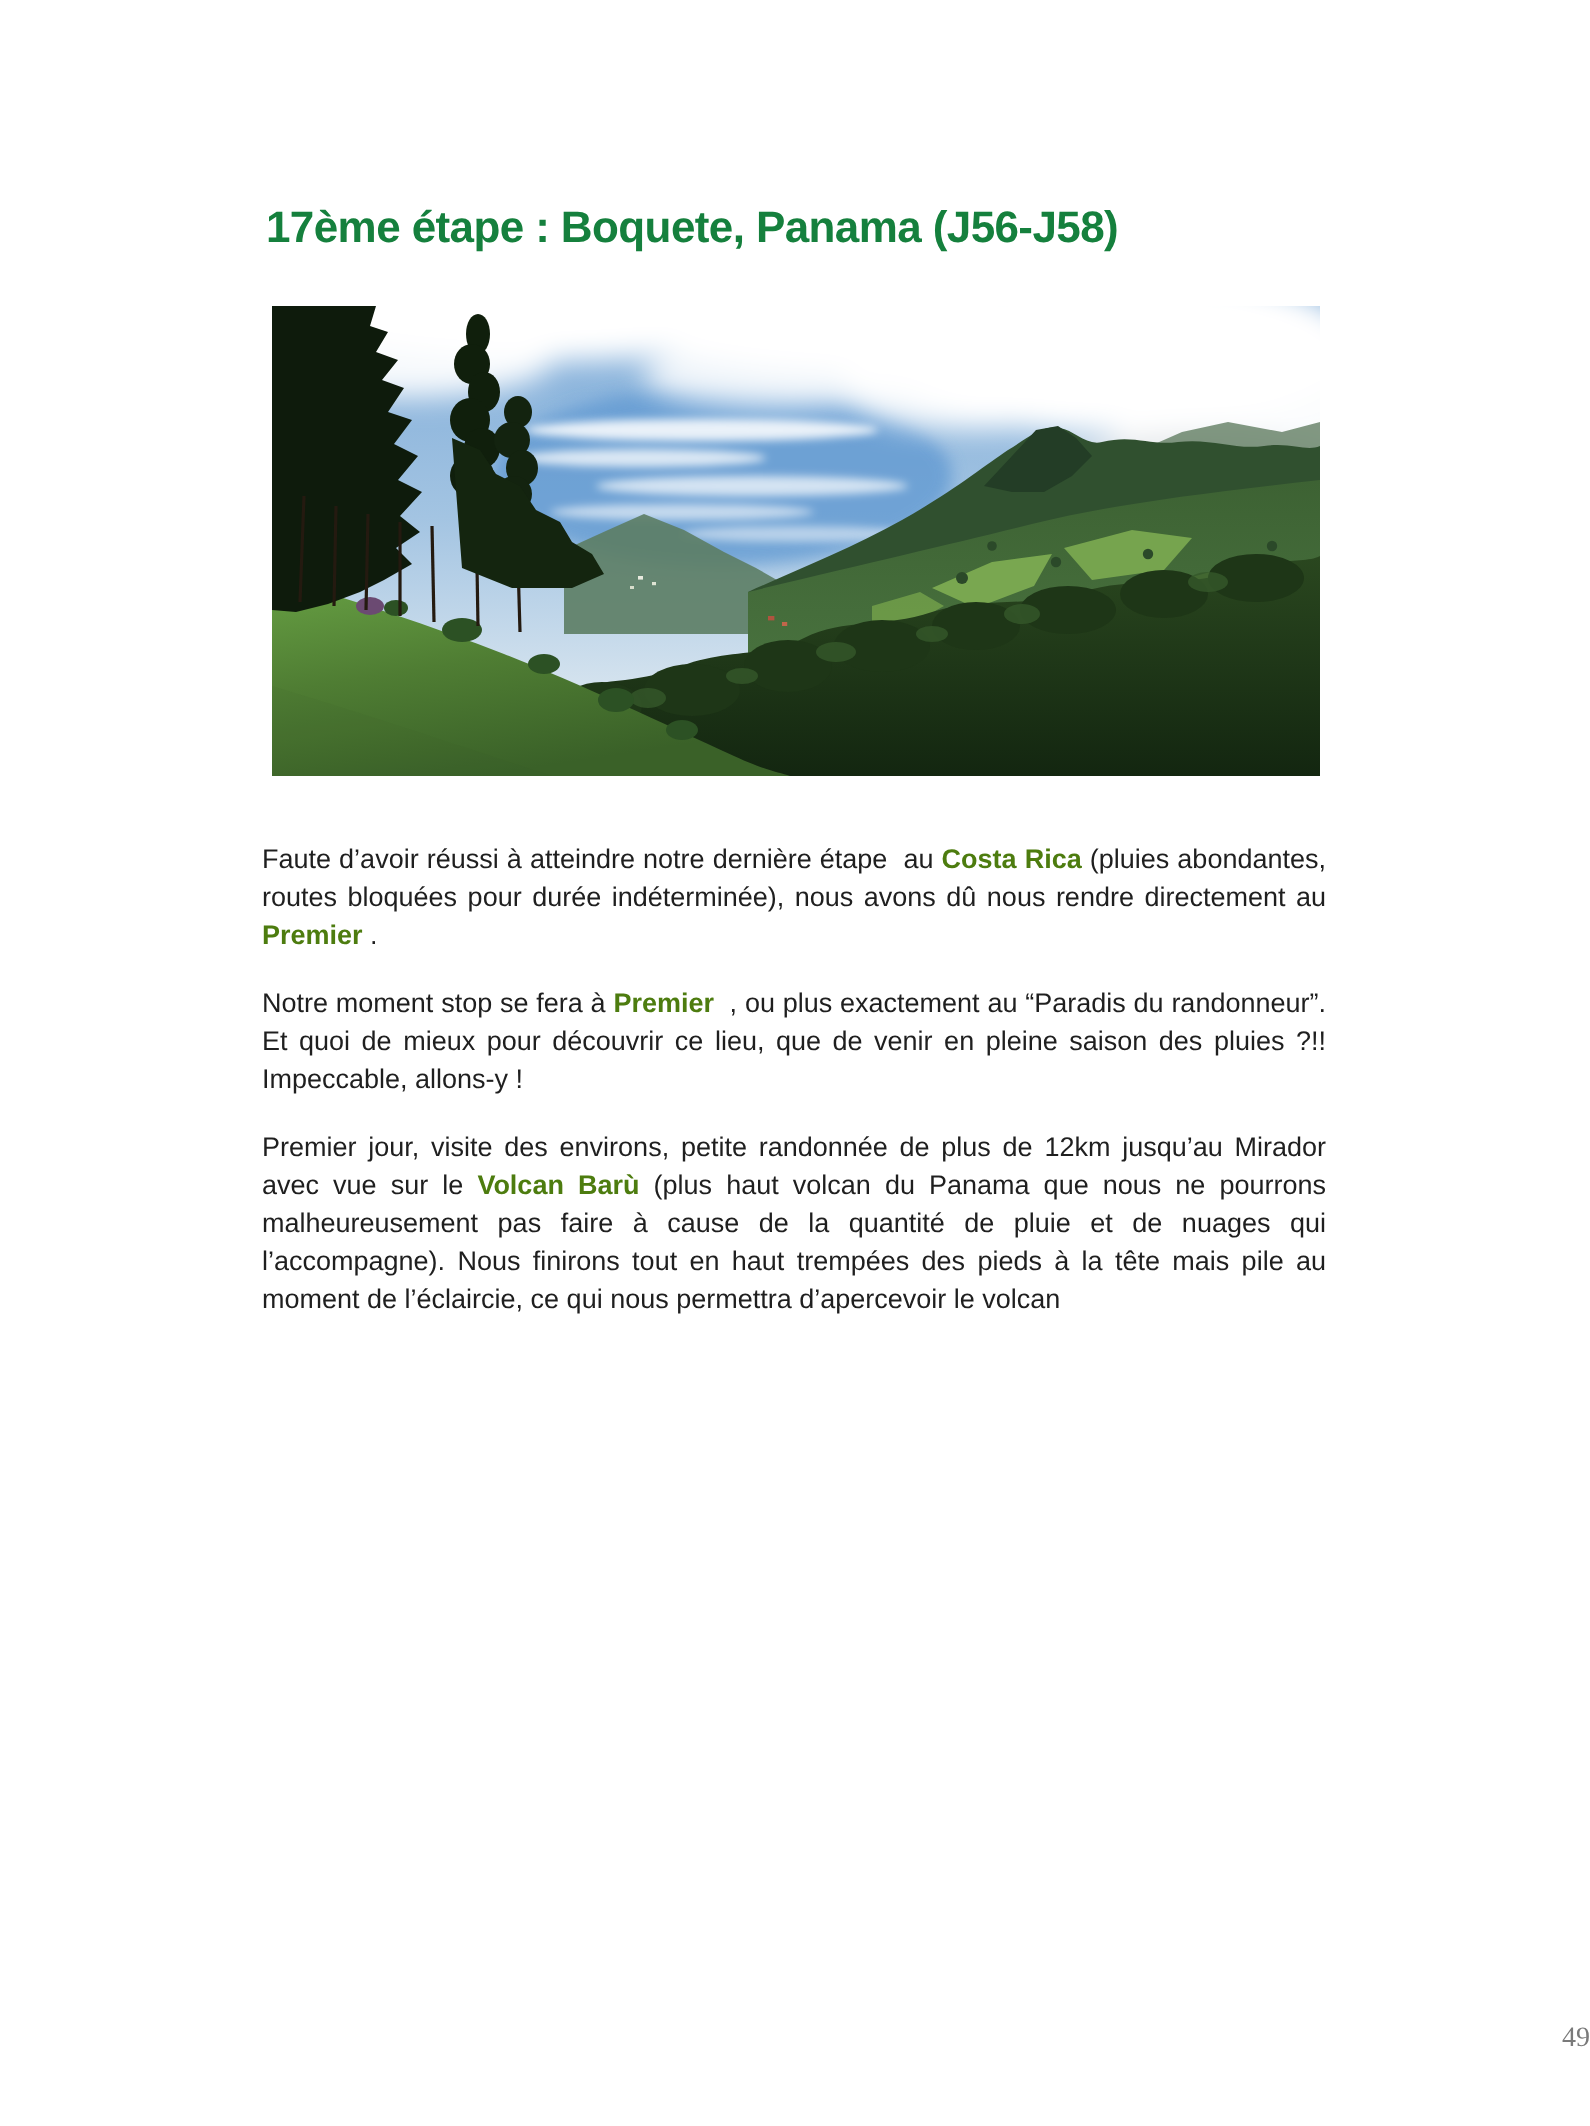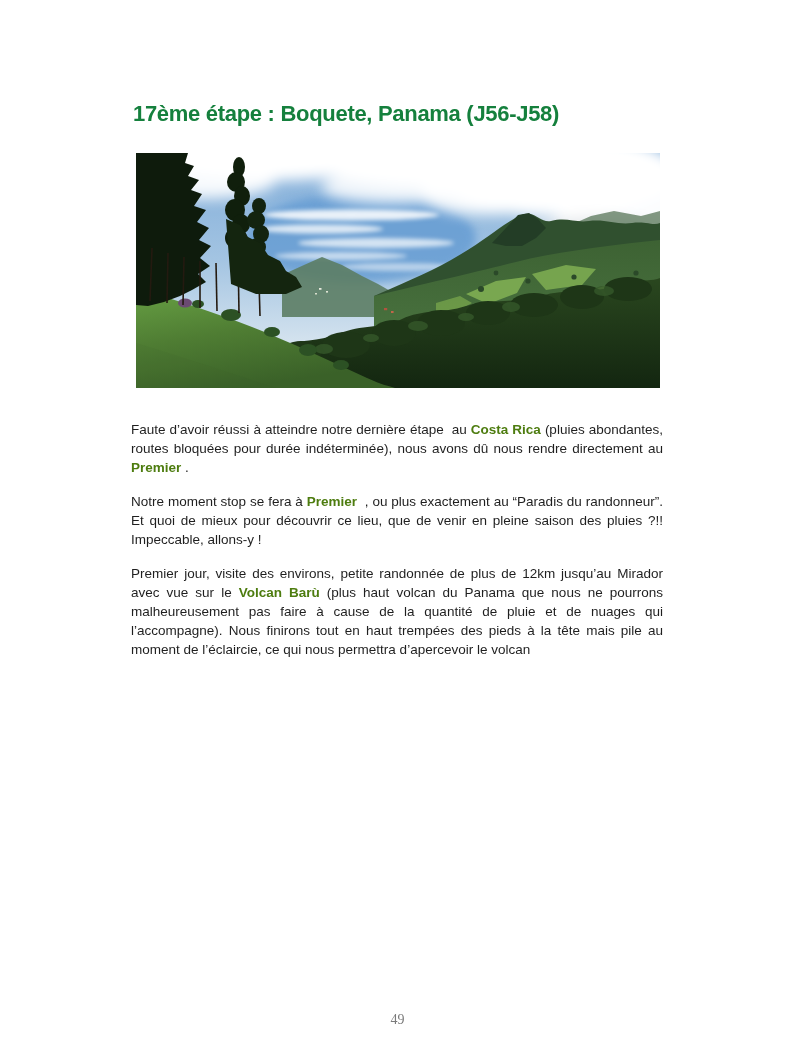--- a/index.html
+++ b/index.html
@@ -8,21 +8,21 @@
   .page{position:absolute;inset:0;background:#ffffff;}
   .content{position:absolute;left:131px;top:0;width:532px;}
   h1.title{margin:99px 0 0 2px;font-size:22px;font-weight:700;color:#15803d;
            letter-spacing:-0.3px;white-space:nowrap;line-height:30px;}
   figure.photo{margin:24px 0 0 5px;width:524px;height:235px;padding:0;}
   figure.photo svg{display:block;width:524px;height:235px;}
   .body-text p{font-size:13.5px;line-height:19px;color:#1f1f1f;text-align:justify;
                margin:0 0 15px 0;}
   .body-text p b{font-weight:700;color:#4d7c0f;}
   .body-text{margin-top:32px;}
-  footer.page-footer{position:absolute;left:0;top:1010px;width:795px;text-align:center;}
+  footer.page-footer{position:absolute;left:0;top:1010px;width:795px;text-align:right;}
   .page-number{font-family:"Liberation Serif",serif;font-size:14px;color:#7a7a7a;}
 </style>
 </head>
 <body>
 
 <div class="page">
   <main class="content">
 
     <h1 class="title">17ème étape : Boquete, Panama (J56-J58)</h1>
 

